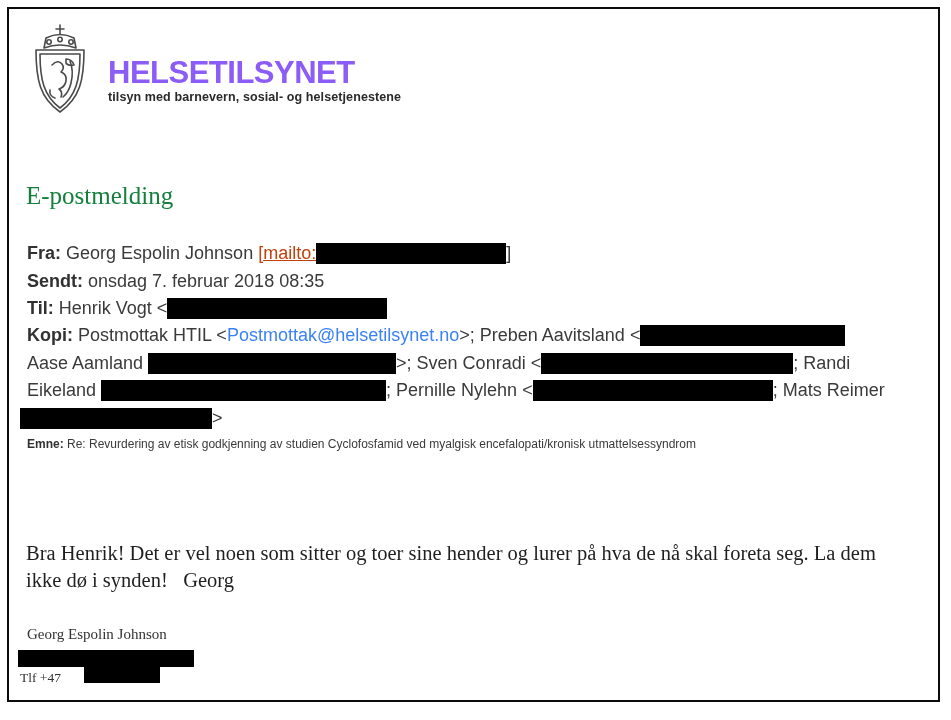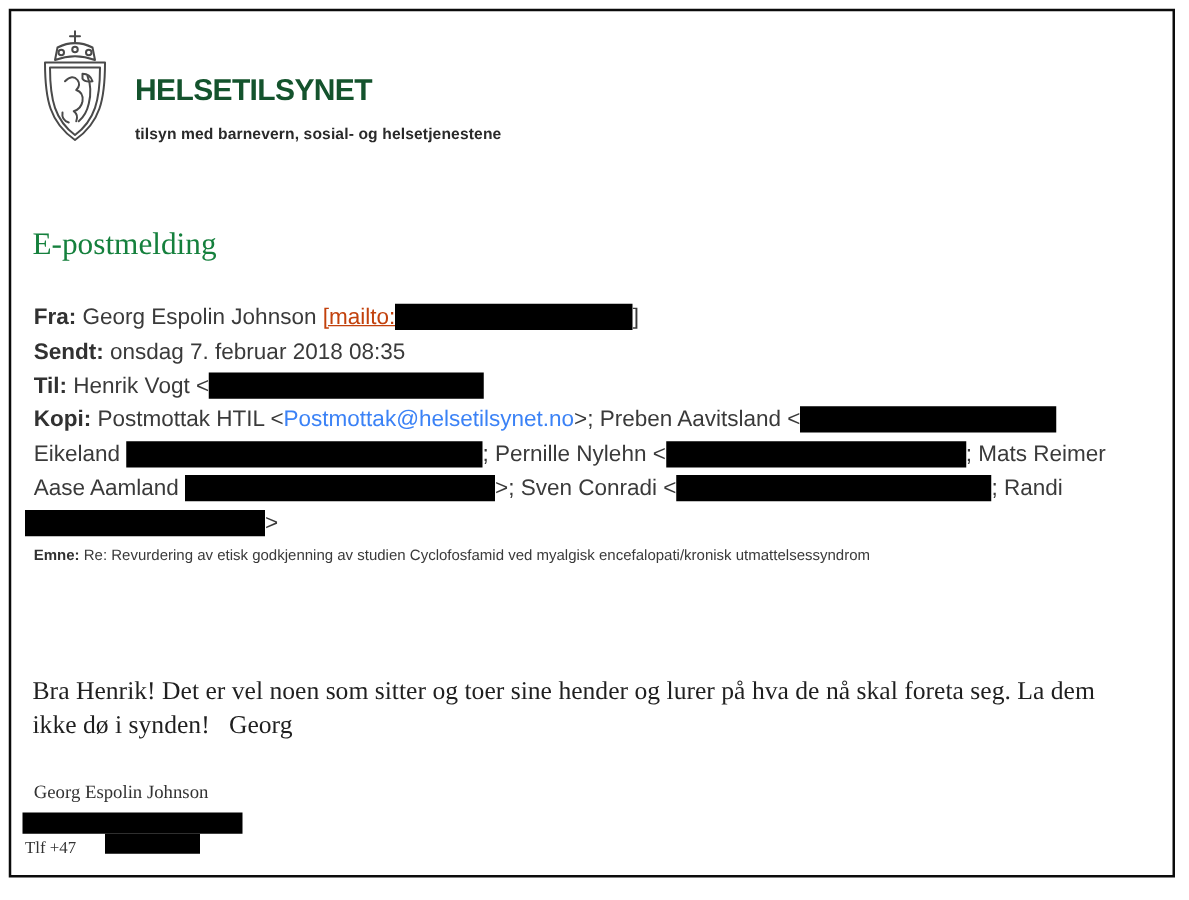--- a/index.html
+++ b/index.html
@@ -7,23 +7,23 @@
     position:relative;width:951px;height:720px;background:#ffffff;
     font-family:"Liberation Sans",sans-serif;overflow:hidden;
   }
   .frame{
     position:absolute;left:7px;top:7px;width:933px;height:695px;
     border:2px solid #0b0b0b;box-sizing:border-box;pointer-events:none;
   }
   
   .emblem{position:absolute;left:22px;top:23px;}
   .logo-text{position:absolute;left:108px;top:56px;}
-  .logo-name{font-size:24px;letter-spacing:-0.5px;color:#14532d;font-weight:600;line-height:34px;}
+  .logo-name{font-size:31px;letter-spacing:-0.5px;color:#8b5cf6;font-weight:600;line-height:34px;}
   .logo-name .bold-part{font-weight:900;}
-  .logo-tagline{font-size:12.5px;font-weight:700;color:#2a2a2a;margin-top:10px;letter-spacing:0.1px;}
+  .logo-tagline{font-size:12.5px;font-weight:700;color:#2a2a2a;margin-top:0;letter-spacing:0.1px;}
   
   .doc-title{position:absolute;left:26px;top:182px;margin:0;font-family:"Liberation Serif",serif;
     font-size:25px;font-weight:400;color:#15803d;}
   
   .mail-headers{position:absolute;left:27px;top:240px;font-size:18px;color:#3a3a3a;}
   .hline{display:flex;align-items:center;height:27.4px;white-space:pre;}
   .hline b{font-weight:700;color:#313131;}
   .redact{display:inline-block;height:21px;background:#000;flex:none;}
   .rw190{width:190px}.rw220{width:220px}.rw205{width:205px}.rw248{width:248px}
   .rw252{width:252px}.rw285{width:285px}.rw240{width:240px}.rw192{width:192px;margin-left:-7px}
@@ -70,22 +70,22 @@
     <div class="logo-tagline">tilsyn med barnevern, sosial- og helsetjenestene</div>
   </div>
 
   <h1 class="doc-title">E-postmelding</h1>
 
   <div class="mail-headers">
     <div class="hline"><b>Fra:</b><span> Georg Espolin Johnson </span><a class="mail-link">[mailto:</a><span class="redact rw190"></span><span>]</span></div>
     <div class="hline"><b>Sendt:</b><span> onsdag 7. februar 2018 08:35</span></div>
     <div class="hline"><b>Til:</b><span> Henrik Vogt &lt;</span><span class="redact rw220"></span></div>
     <div class="hline"><b>Kopi:</b><span> Postmottak HTIL &lt;</span><a class="email-link">Postmottak@helsetilsynet.no</a><span>&gt;; Preben Aavitsland &lt;</span><span class="redact rw205"></span></div>
+    <div class="hline"><span>Aase Aamland </span><span class="redact rw248"></span><span>&gt;; Sven Conradi &lt;</span><span class="redact rw252"></span><span>; Randi</span></div>
     <div class="hline"><span>Eikeland </span><span class="redact rw285"></span><span>; Pernille Nylehn &lt;</span><span class="redact rw240"></span><span>; Mats Reimer</span></div>
-    <div class="hline"><span>Aase Aamland </span><span class="redact rw248"></span><span>&gt;; Sven Conradi &lt;</span><span class="redact rw252"></span><span>; Randi</span></div>
     <div class="hline"><span class="redact rw192"></span><span>&gt;</span></div>
   </div>
 
   <p class="emne"><b>Emne:</b><span> Re: Revurdering av etisk godkjenning av studien Cyclofosfamid ved myalgisk encefalopati/kronisk utmattelsessyndrom</span></p>
 
   <p class="body-text">Bra Henrik! Det er vel noen som sitter og toer sine hender og lurer på hva de nå skal foreta seg. La dem ikke dø i synden!   Georg</p>
 
   <div class="sig-name">Georg Espolin Johnson</div>
   <div class="sig-bar1"></div>
   <div class="sig-phone">Tlf +47</div>

